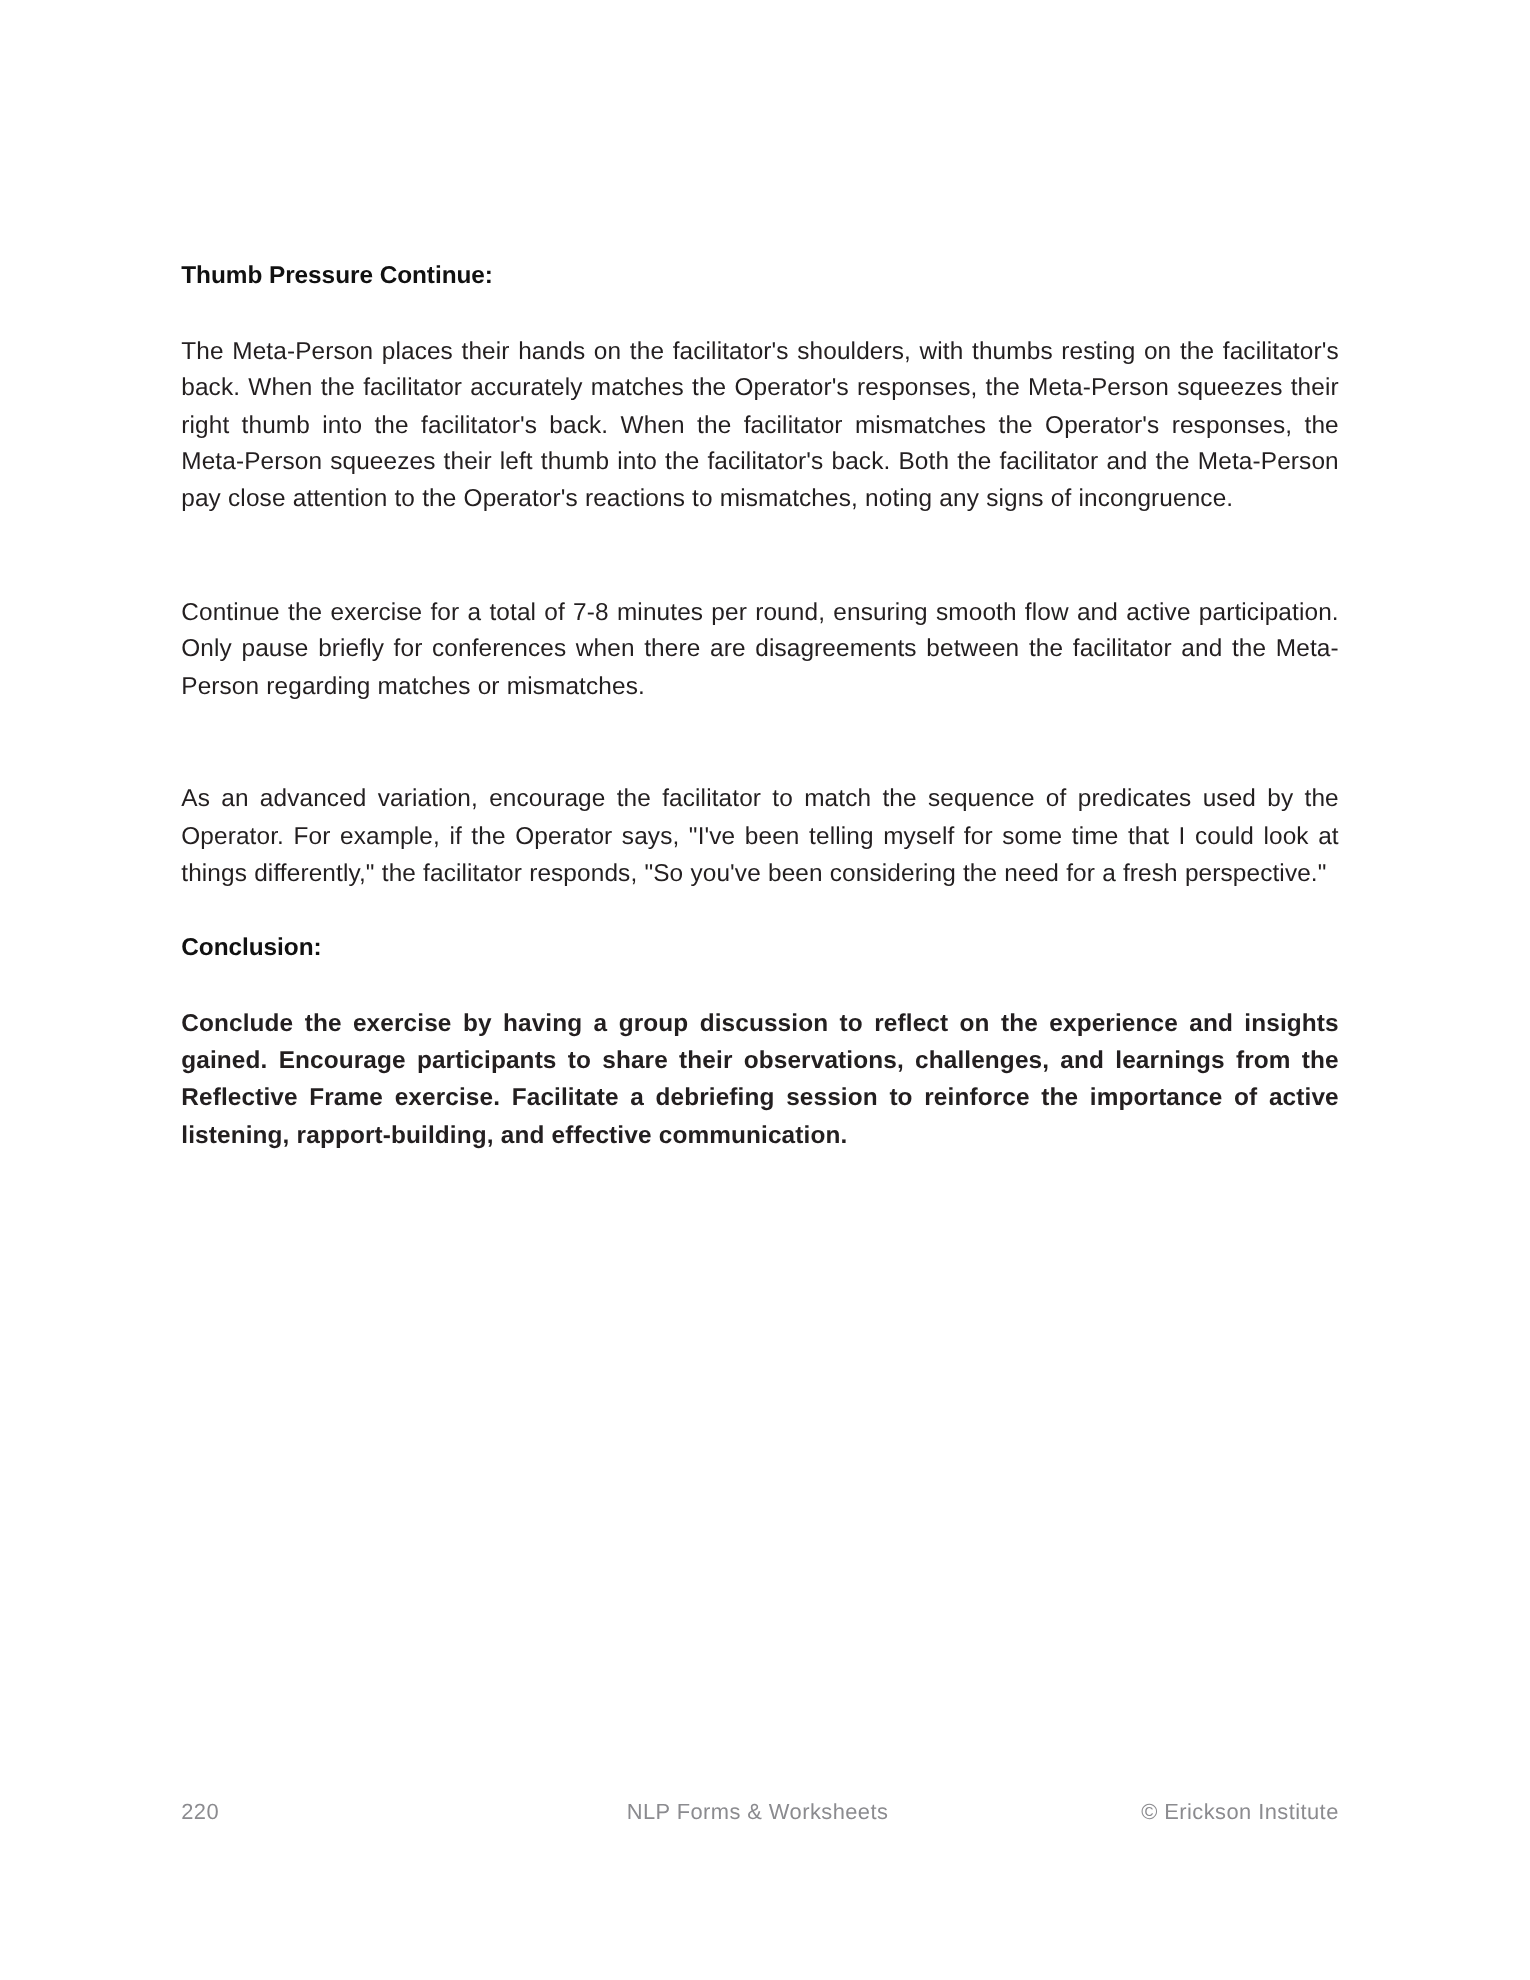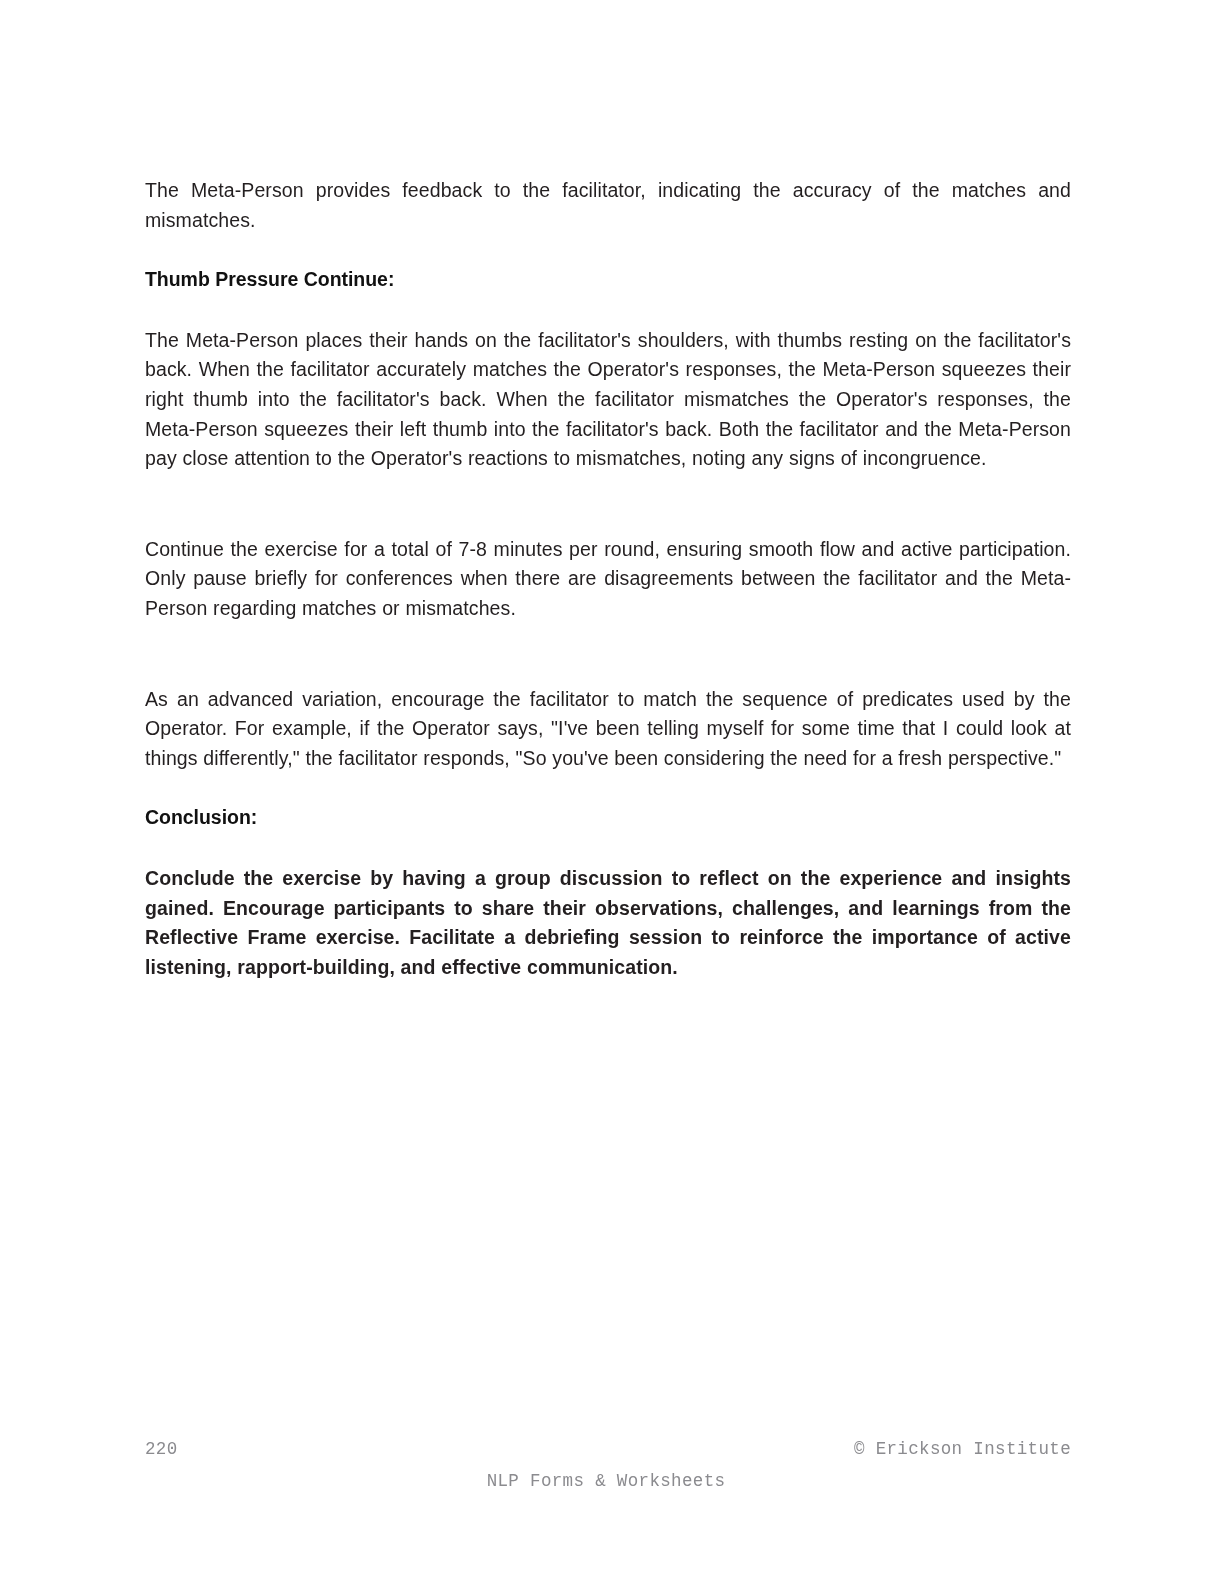--- a/index.html
+++ b/index.html
@@ -55,48 +55,45 @@
   
   .gap-after-para { height: 30px; }
   .gap-after-heading { height: 31px; }
 
   .footer {
     position: absolute;
     left: 145px;
     top: 1436px;
     width: 926px;
     height: 28px;
-    font-family: Liberation Mono, monospace;
   }
   .footer-item {
     position: absolute;
     top: 0;
     font-size: 17.5px;
     line-height: 26px;
     color: #8b8b8f;
     letter-spacing: 0.02em;
     white-space: nowrap;
   }
   .footer-left { left: 0; }
   .footer-center {
     left: 0;
     right: 4px;
     text-align: center;
-    margin-top: 32px;
   }
   .footer-right { right: 0; }
 </style>
 </head>
 <body>
 
 <div class="page">
 
   <div class="content">
 
-    <p class="body-text">The Meta-Person provides feedback to the facilitator, indicating the accuracy of the matches and mismatches.</p>
     <div class="gap-after-para"></div>
 
     <h2 class="section-heading">Thumb Pressure Continue:</h2>
     <div class="gap-after-heading"></div>
 
     <p class="body-text">The Meta-Person places their hands on the facilitator's shoulders, with thumbs resting on the facilitator's back. When the facilitator accurately matches the Operator's responses, the Meta-Person squeezes their right thumb into the facilitator's back. When the facilitator mismatches the Operator's responses, the Meta-Person squeezes their left thumb into the facilitator's back. Both the facilitator and the Meta-Person pay close attention to the Operator's reactions to mismatches, noting any signs of incongruence.</p>
     <div class="gap-after-para"></div>
 
     <div class="gap-after-heading"></div>
 

